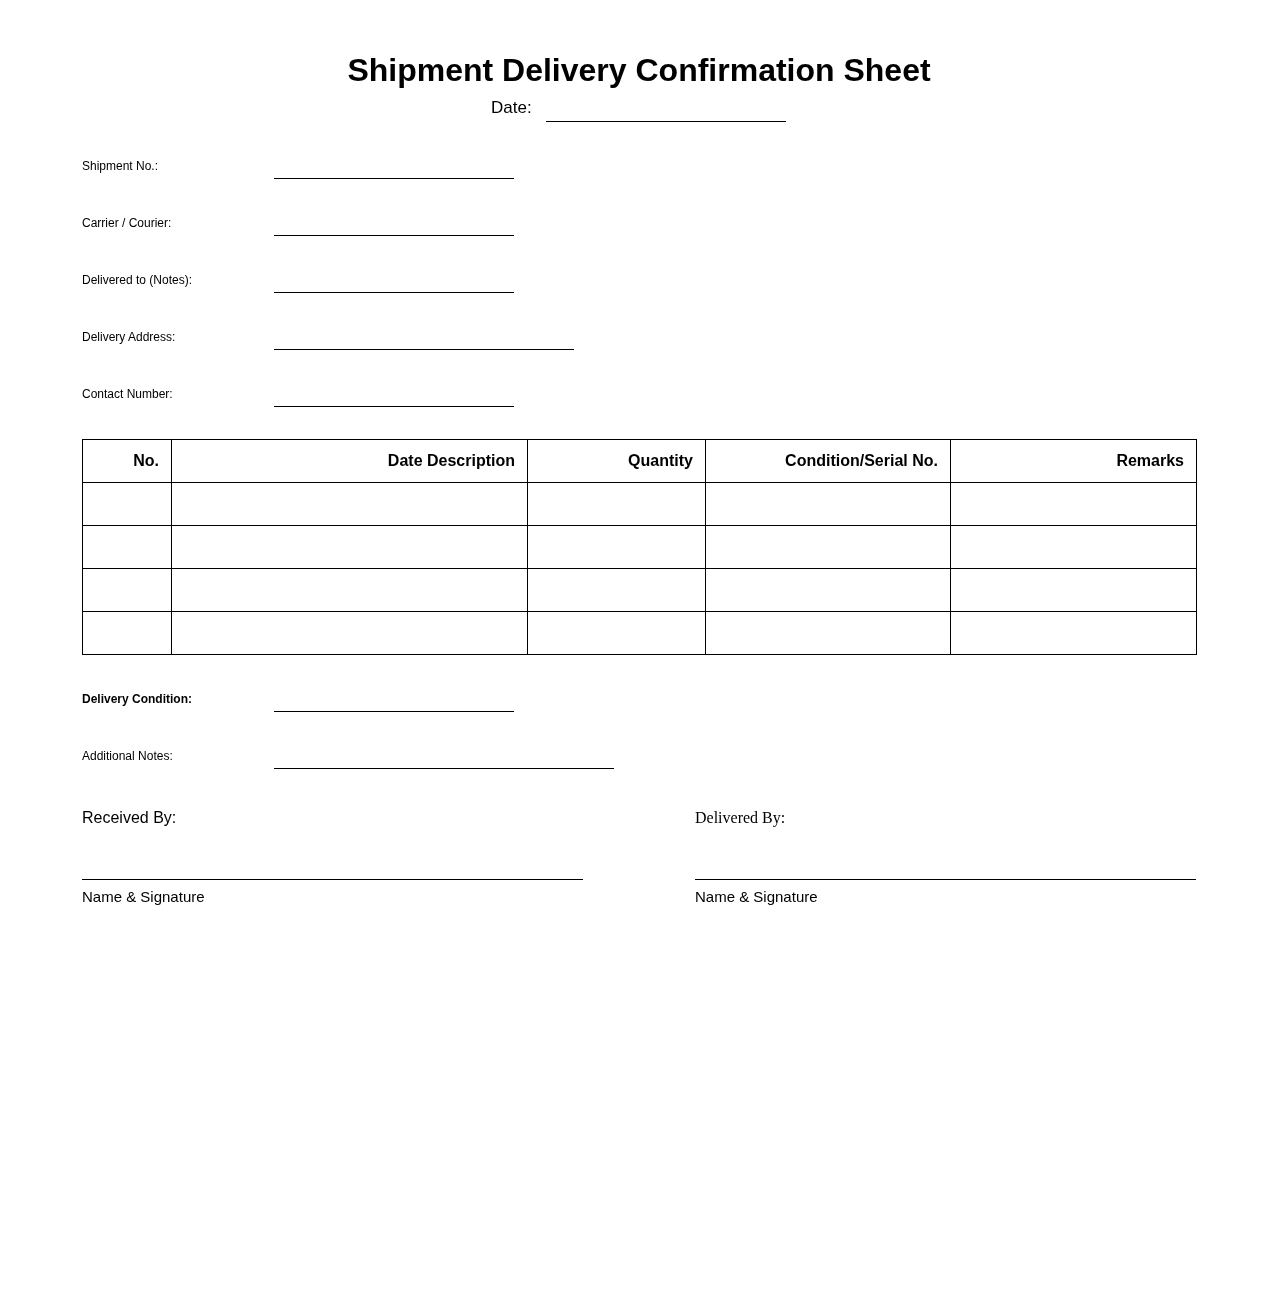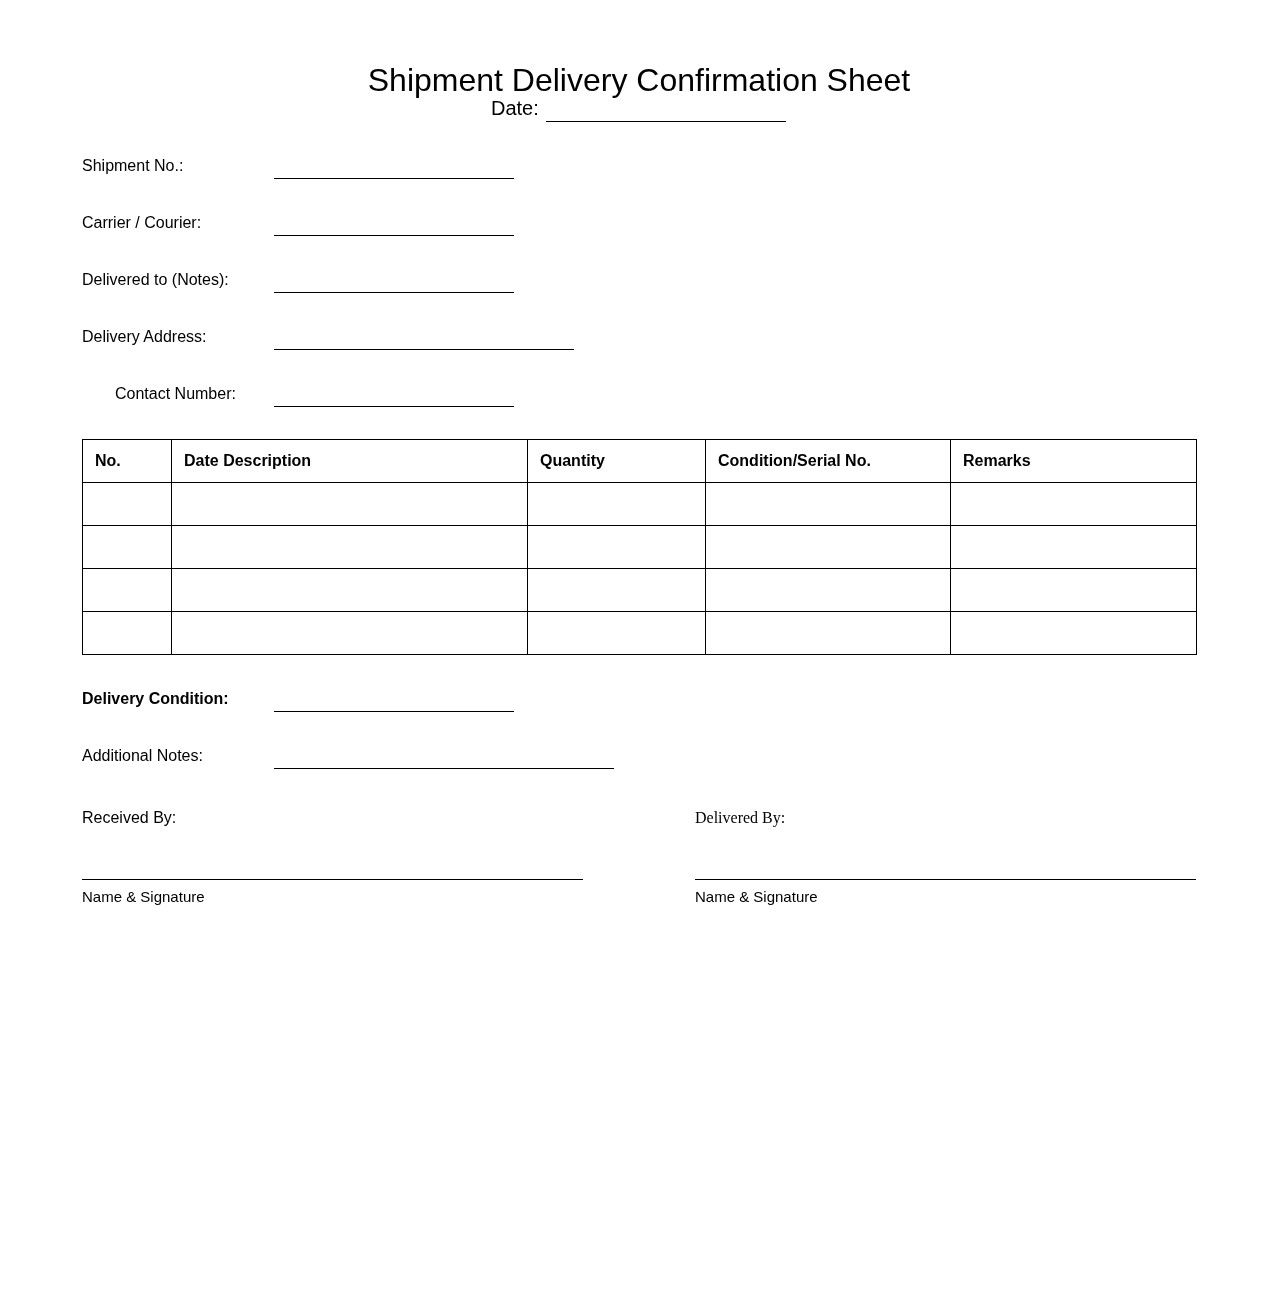--- a/index.html
+++ b/index.html
@@ -1,23 +1,23 @@
 <!DOCTYPE html>
 <html><head>
 <meta charset="utf-8">
 <style>
   html, body { margin: 0; padding: 0; background: #ffffff; }
   body { width: 1278px; height: 1300px; position: relative; font-family: "Liberation Sans", sans-serif; color: #000; }
   .abs { position: absolute; }
-  .title { left: 0; width: 1278px; top: 60px; text-align: center; font-size: 32px; font-weight: normal; line-height: 40px; }
-  .date-label { left: 491px; top: 98px; font-size: 20px; line-height: 20px; }
+  .title { left: 0; width: 1278px; top: 50px; text-align: center; font-size: 32px; font-weight: bold; line-height: 40px; }
+  .date-label { left: 491px; top: 98px; font-size: 17px; line-height: 20px; }
   .line { position: absolute; height: 0; border-top: 1px solid #000; }
-  .label { position: absolute; left: 82px; font-size: 16px; line-height: 20px; }
+  .label { position: absolute; left: 82px; font-size: 12px; line-height: 20px; }
   table.items { position: absolute; left: 82px; top: 439px; width: 1114px; border-collapse: collapse; table-layout: fixed; }
-  table.items th, table.items td { border: 1px solid #000; height: 42px; padding: 0 12px; font-size: 16px; text-align: left; }
+  table.items th, table.items td { border: 1px solid #000; height: 42px; padding: 0 12px; font-size: 16px; text-align: right; }
   table.items th { font-weight: bold; }
   .sig-label { position: absolute; font-size: 16px; line-height: 20px; }
   .sig-sub { position: absolute; font-size: 15px; line-height: 18px; }
 </style>
 </head>
 <body>
 
 <div class="abs title">Shipment Delivery Confirmation Sheet</div>
 <div class="abs date-label">Date:</div>
 <div class="line" style="left:546px; top:121px; width:240px;"></div>
@@ -27,21 +27,21 @@
 
 <div class="label" style="top:213px;text-align:center;">Carrier / Courier:</div>
 <div class="line" style="left:274px; top:235px; width:240px;"></div>
 
 <div class="label" style="top:270px;">Delivered to (Notes):</div>
 <div class="line" style="left:274px; top:292px; width:240px;"></div>
 
 <div class="label" style="top:327px;">Delivery Address:</div>
 <div class="line" style="left:274px; top:349px; width:300px;"></div>
 
-<div class="label" style="top:384px;margin-left:33px;">Contact Number:</div>
+<div class="label" style="top:384px;">Contact Number:</div>
 <div class="line" style="left:274px; top:406px; width:240px;"></div>
 
 <table class="items">
   <colgroup>
     <col style="width:89px">
       <col style="width:356px">
       <col style="width:178px">
       <col style="width:245px">
       <col style="width:246px">
   </colgroup>

